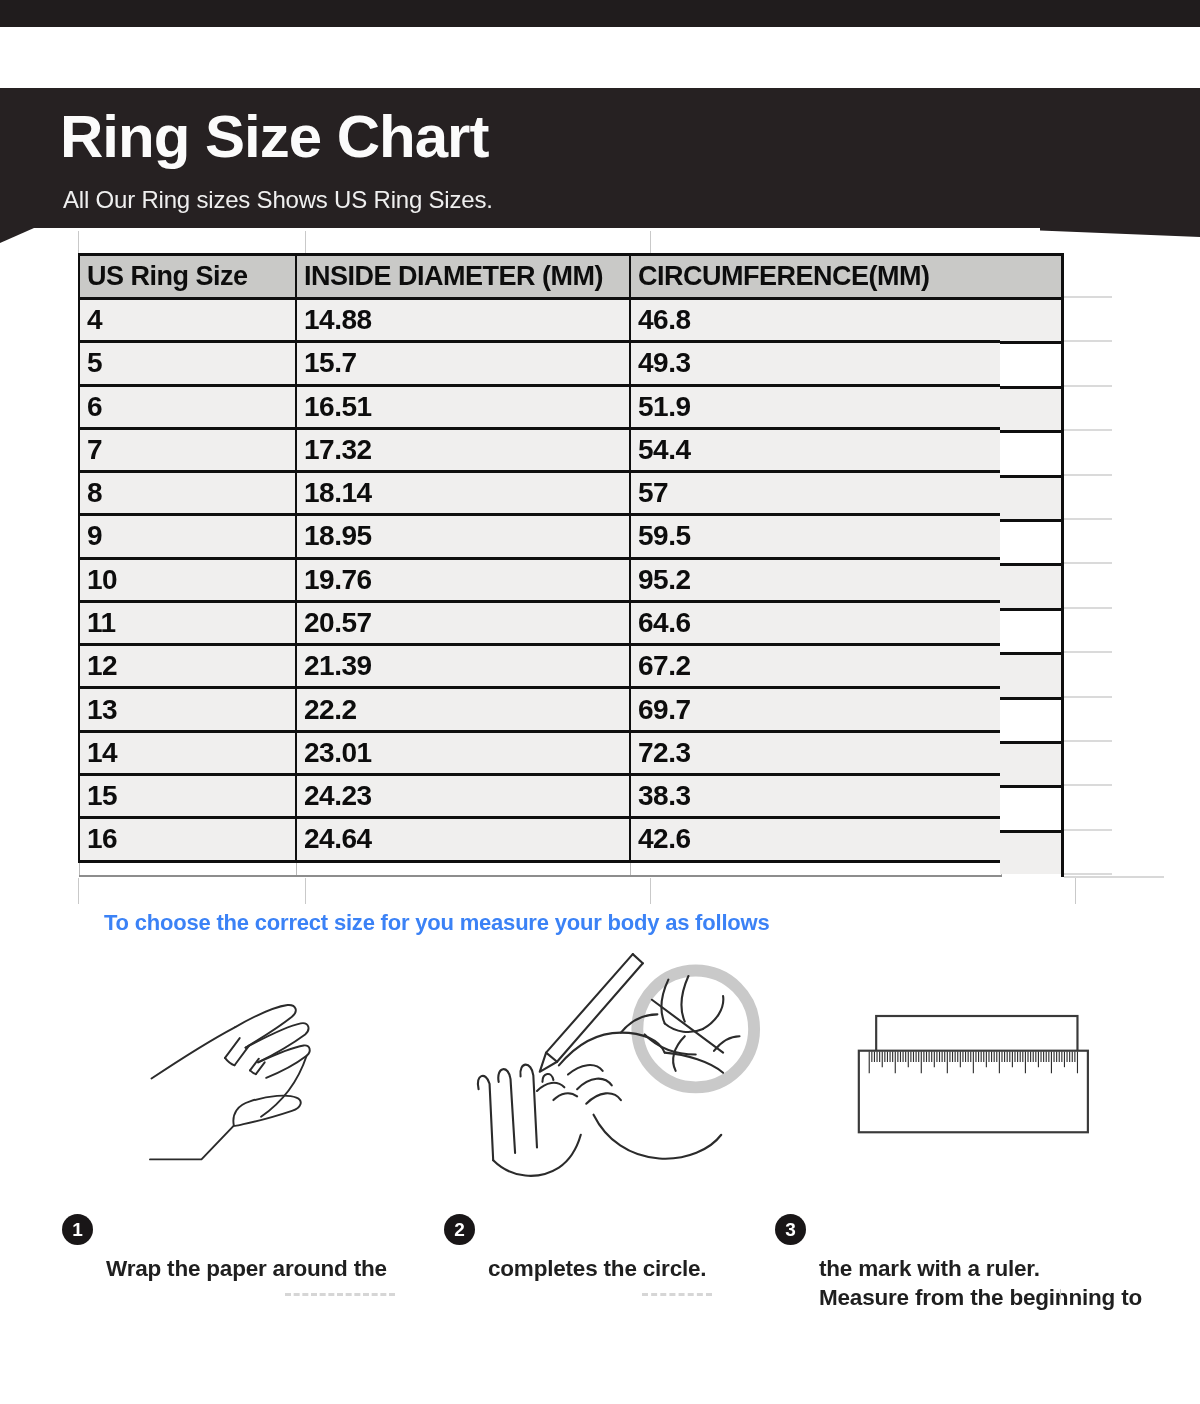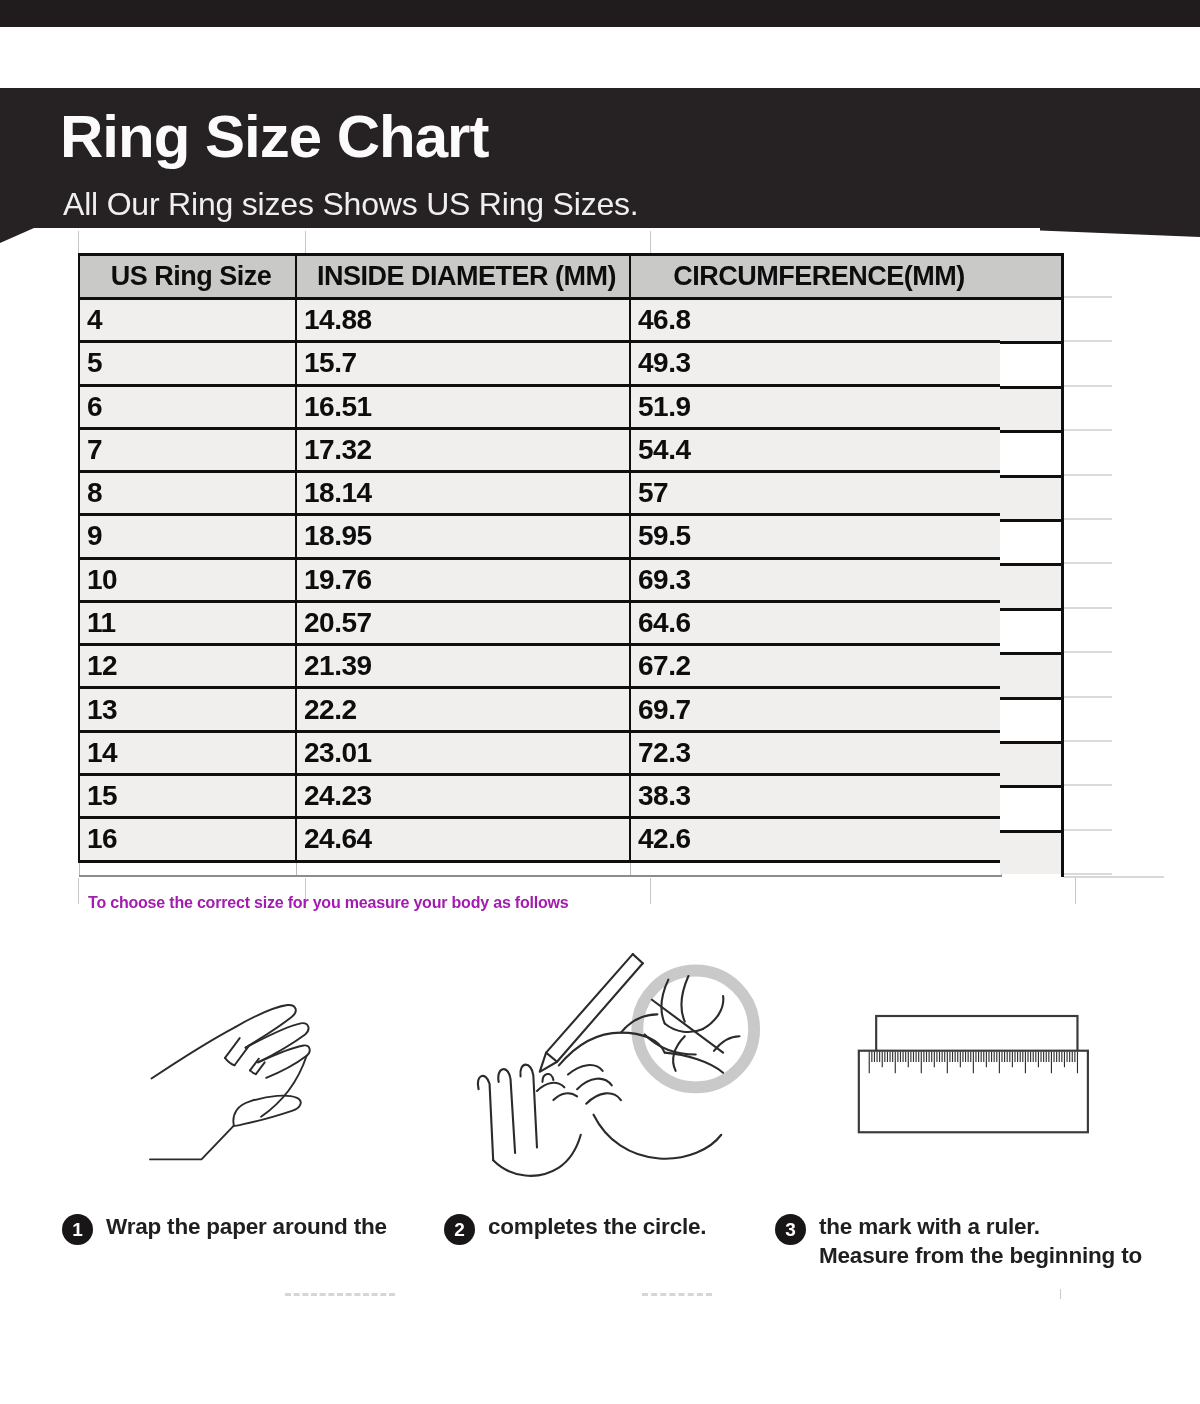--- a/index.html
+++ b/index.html
@@ -9,38 +9,38 @@
   }
   
   .top-bar{position:absolute;left:0;top:0;width:1200px;height:27px;background:#201c1d;}
   .banner{position:absolute;left:0;top:88px;width:1200px;height:140px;background:#262122;}
   .banner-title{
     position:absolute;left:60px;top:14px;margin:0;color:#fbfbfb;
     font-size:60px;font-weight:bold;letter-spacing:-1px;
   }
   .banner-sub{
     position:absolute;left:63px;top:98px;margin:0;color:#efefef;
-    font-size:32px;font-weight:400;letter-spacing:-0.2px;
+    font-size:24px;font-weight:400;letter-spacing:-0.2px;
   }
   .curl-l{position:absolute;left:0;top:228px;width:34px;height:15px;background:#262122;
     clip-path:polygon(0 0,100% 0,0 100%);}
   .curl-r{position:absolute;left:1040px;top:227px;width:160px;height:10px;background:#262122;
     clip-path:polygon(0 0,100% 0,100% 100%,0 35%);}
   
   .size-table{
     position:absolute;left:78px;top:253px;width:922px;height:624px;
     border-collapse:collapse;table-layout:fixed;
   }
   .size-table th,.size-table td{
     border:2px solid #0f0f0f;border-top-width:3px;border-bottom-width:3px;
     text-align:left;padding:0 0 0 7px;color:#0d0d0d;letter-spacing:-0.5px;
     overflow:hidden;white-space:nowrap;
   }
   .size-table thead tr{height:44px;}
-  .size-table th{background:#c9c9c7;font-size:27px;font-weight:bold;text-align:center;}
+  .size-table th{background:#c9c9c7;font-size:27px;font-weight:bold;}
   .size-table tbody tr{height:43px;}
   .size-table td{background:#f0efee;font-size:28px;font-weight:bold;}
   .size-table tfoot tr{height:15px;}
   .size-table tfoot td{
     background:#ffffff;border:1px solid #b9b9b9;border-top:3px solid #0f0f0f;
     border-bottom:2px solid #8d8d8d;
   }
   
   .extra-col{
     position:absolute;left:1000px;top:253px;width:62px;
@@ -49,32 +49,32 @@
   .xhead{height:41px;background:#c9c9c7;}
   .xcell{height:41.4px;border-top:3px solid #0f0f0f;}
   .xcell.g{background:#f0efee;}
   .xcell.w{background:#ffffff;}
   .vline-strong{position:absolute;left:1061px;top:253px;width:3px;height:624px;background:#0f0f0f;}
   .stub{position:absolute;left:1064px;width:48px;height:2px;background:#dadada;}
   .tick{position:absolute;width:1px;background:#c9c9c9;}
   .faint-h{position:absolute;height:2px;background:#d8d8d8;}
   
   .instruction{
-    position:absolute;left:88px;top:894px;margin:0;color:#a21caf;
-    font-size:16px;font-weight:bold;letter-spacing:-0.2px;
+    position:absolute;left:88px;top:894px;margin:16px;color:#3b82f6;
+    font-size:22px;font-weight:bold;letter-spacing:-0.2px;
   }
   .illo{position:absolute;}
   .steps{position:absolute;left:0;top:1212px;width:1200px;height:70px;}
   .step{position:absolute;top:0;display:flex;align-items:flex-start;gap:13px;}
   .badge{
     flex:0 0 auto;width:31px;height:31px;margin-top:2px;border-radius:50%;
     background:#191617;color:#ffffff;font-size:19px;font-weight:bold;
     line-height:31px;text-align:center;
   }
-  .step-text{color:#1f1f1f;font-size:22.5px;font-weight:bold;line-height:29px;letter-spacing:-0.2px;}
+  .step-text{color:#1f1f1f;font-size:22.5px;font-weight:bold;line-height:29px;letter-spacing:-0.2px;margin-top:42px;}
   .dash{position:absolute;border-top:3px dashed #cdcdcd;opacity:0.8;}
 </style>
 </head>
 <body>
 
 <div class="canvas">
 
   <div class="top-bar"></div>
 
   <header class="banner">
@@ -133,21 +133,21 @@
           <td>57</td>
         </tr>
         <tr>
           <td>9</td>
           <td>18.95</td>
           <td>59.5</td>
         </tr>
         <tr>
           <td>10</td>
           <td>19.76</td>
-          <td>69.3</td>
+          <td>95.2</td>
         </tr>
         <tr>
           <td>11</td>
           <td>20.57</td>
           <td>64.6</td>
         </tr>
         <tr>
           <td>12</td>
           <td>21.39</td>
           <td>67.2</td>

